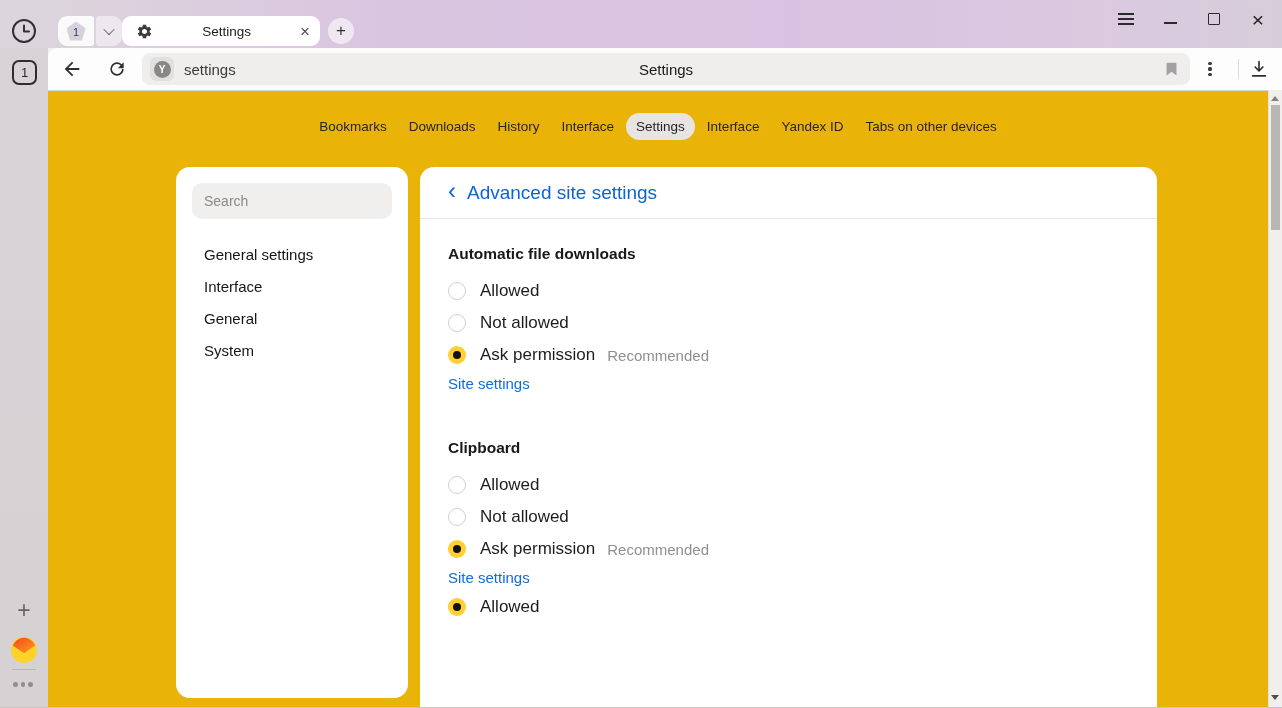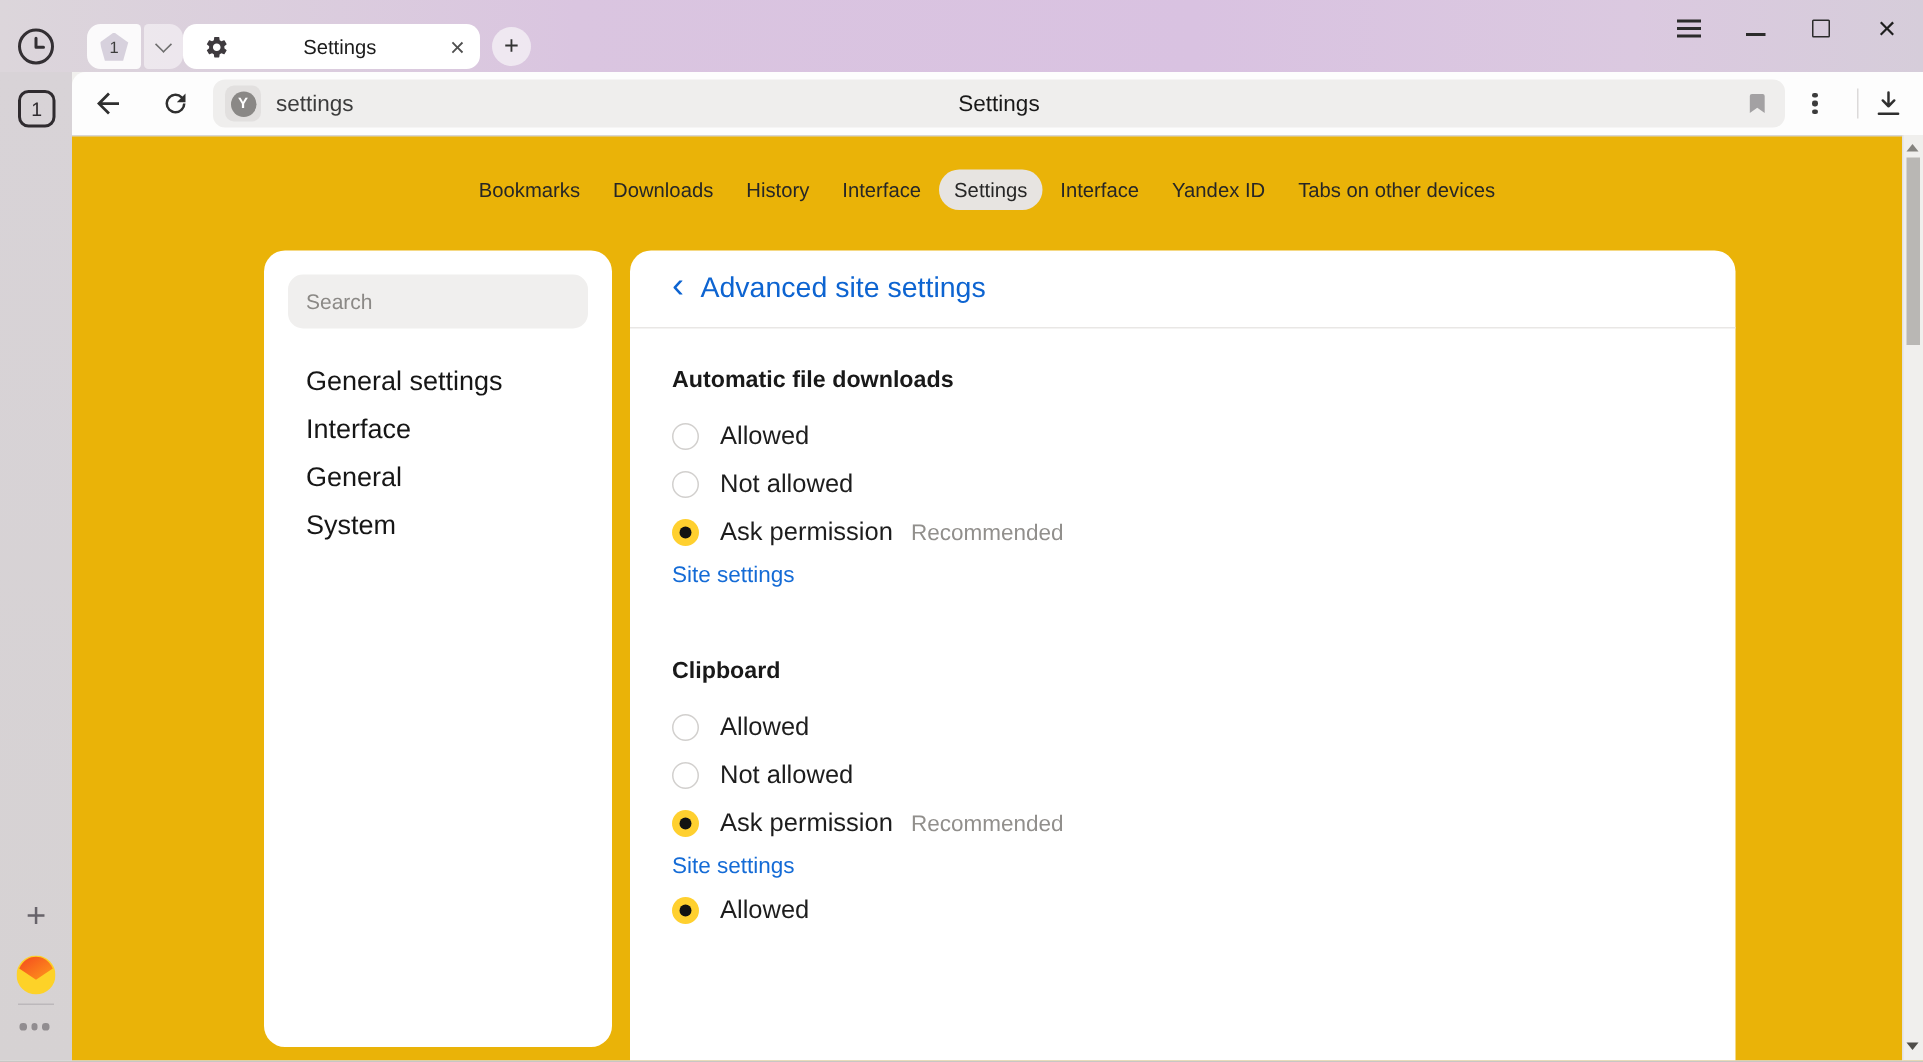--- a/index.html
+++ b/index.html
@@ -51,21 +51,21 @@
 
   
   .content { position:absolute; top:90px; left:48px; right:0; bottom:0; background:#eab308; border-top:1px solid #d8d6d3; overflow:hidden; }
   .nav { position:absolute; top:22px; left:0; right:14px; display:flex; justify-content:center; gap:2px; }
   .nav-item { padding:6px 10px; font-size:13.5px; color:#262626; border-radius:14px; cursor:pointer; white-space:nowrap; }
   .nav-item.active { background:#e7e4e1; }
 
   .left-card { position:absolute; left:128px; top:76px; width:232px; height:531px; background:#fff; border-radius:14px; }
   .search-input { display:block; margin:16px; width:200px; height:36px; background:#f0efee; border:none; border-radius:10px; padding:0 12px; font-size:14px; color:#333; font-family:"Liberation Sans",sans-serif; outline:none; }
   .search-input::placeholder { color:#8b8986; }
-  .panel-item { height:32px; display:flex; align-items:center; padding-left:28px; font-size:18px; color:#161616; cursor:pointer; }
+  .panel-item { height:32px; display:flex; align-items:center; padding-left:28px; font-size:15px; color:#161616; cursor:pointer; }
   .panel-list { margin-top:19px; }
 
   .right-card { position:absolute; left:372px; top:76px; width:737px; height:660px; background:#fff; border-radius:14px; }
   .card-header { height:52px; display:flex; align-items:center; padding:0 28px; border-bottom:1px solid #e9e7e5; cursor:pointer; }
   .back-chev { font-size:24px; color:#0d64d1; margin-right:11px; margin-top:-3px; line-height:1; }
   .card-title { font-size:19px; color:#0d64d1; }
   .card-body { padding:0 28px; }
   .section-title { font-size:15.5px; font-weight:bold; color:#191919; margin:42px 0 12px; }
   .section:first-child .section-title { margin-top:26px; }
   .option { display:flex; align-items:center; height:32px; cursor:pointer; }

